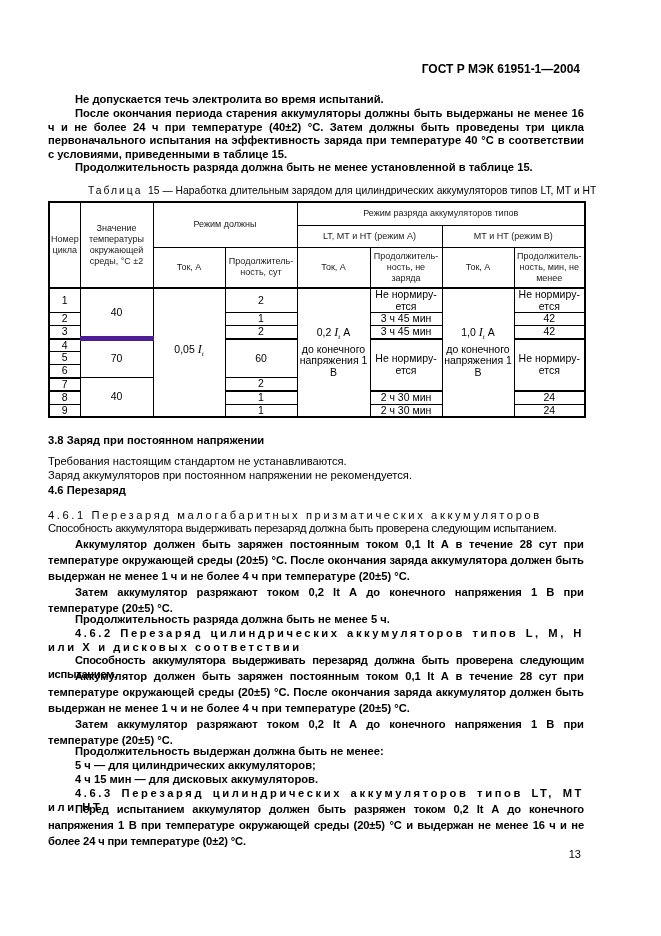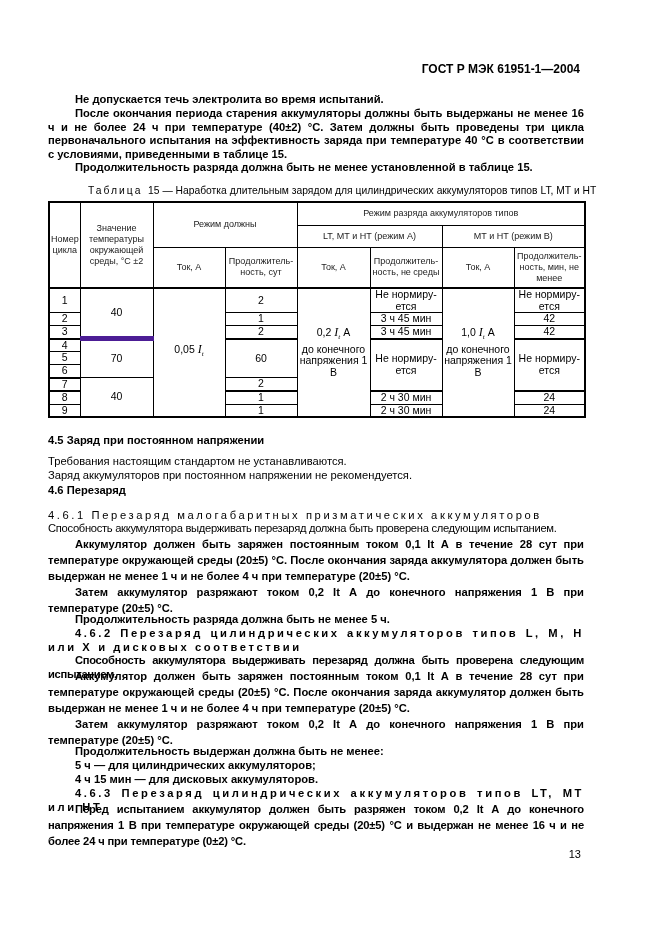--- a/index.html
+++ b/index.html
@@ -56,21 +56,21 @@
       <td colspan="4">Режим разряда аккумуляторов типов</td>
     </tr>
     <tr style="height:22px">
       <td colspan="2">LT, МТ и НТ (режим А)</td>
       <td colspan="2">МТ и НТ (режим В)</td>
     </tr>
     <tr style="height:41px">
       <td>Ток, А</td>
       <td>Продолжитель-ность, сут</td>
       <td>Ток, А</td>
-      <td>Продолжитель-ность, не среды</td>
+      <td>Продолжитель-ность, не заряда</td>
       <td>Ток, А</td>
       <td>Продолжитель-ность, мин, не менее</td>
     </tr>
   </thead>
   <tbody>
     <tr class="thick-top" style="height:24px">
       <td>1</td>
       <td rowspan="3">40</td>
       <td rowspan="9"><span>0,05</span> <span class="it">I<sub style="font-size:7px">t</sub></span></td>
       <td>2</td>
@@ -117,21 +117,21 @@
     </tr>
     <tr style="height:13px">
       <td>9</td>
       <td>1</td>
       <td>2 ч 30 мин</td>
       <td>24</td>
     </tr>
   </tbody>
 </table>
 
-<div class="p b" style="top:434px">4.5 Заряд при постоянном напряжении</div>
+<div class="p b" style="top:434px">3.8 Заряд при постоянном напряжении</div>
 <div class="p" style="top:455px">Требования настоящим стандартом не устанавливаются.</div>
 <div class="p" style="top:469px">Заряд аккумуляторов при постоянном напряжении не рекомендуется.</div>
 <div class="p b" style="top:484px">4.6 Перезаряд</div>
 
 <div class="p spaced" style="top:509px">4.6.1 Перезаряд малогабаритных призматических аккумуляторов</div>
 <div class="p" style="top:522px;letter-spacing:-0.3px">Способность аккумулятора выдерживать перезаряд должна быть проверена следующим испытанием.</div>
 <div class="p ind" style="top:536px;line-height:16px">Аккумулятор должен быть заряжен постоянным током 0,1 It А в течение 28 сут при температуре окружающей среды (20±5) °С. После окончания заряда аккумулятора должен быть выдержан не менее 1 ч и не более 4 ч при температуре (20±5) °С.</div>
 <div class="p ind" style="top:584px;line-height:16px">Затем аккумулятор разряжают током 0,2 It А до конечного напряжения 1 В при температуре (20±5) °С.</div>
 <div class="p ind" style="top:613px">Продолжительность разряда должна быть не менее 5 ч.</div>
 

